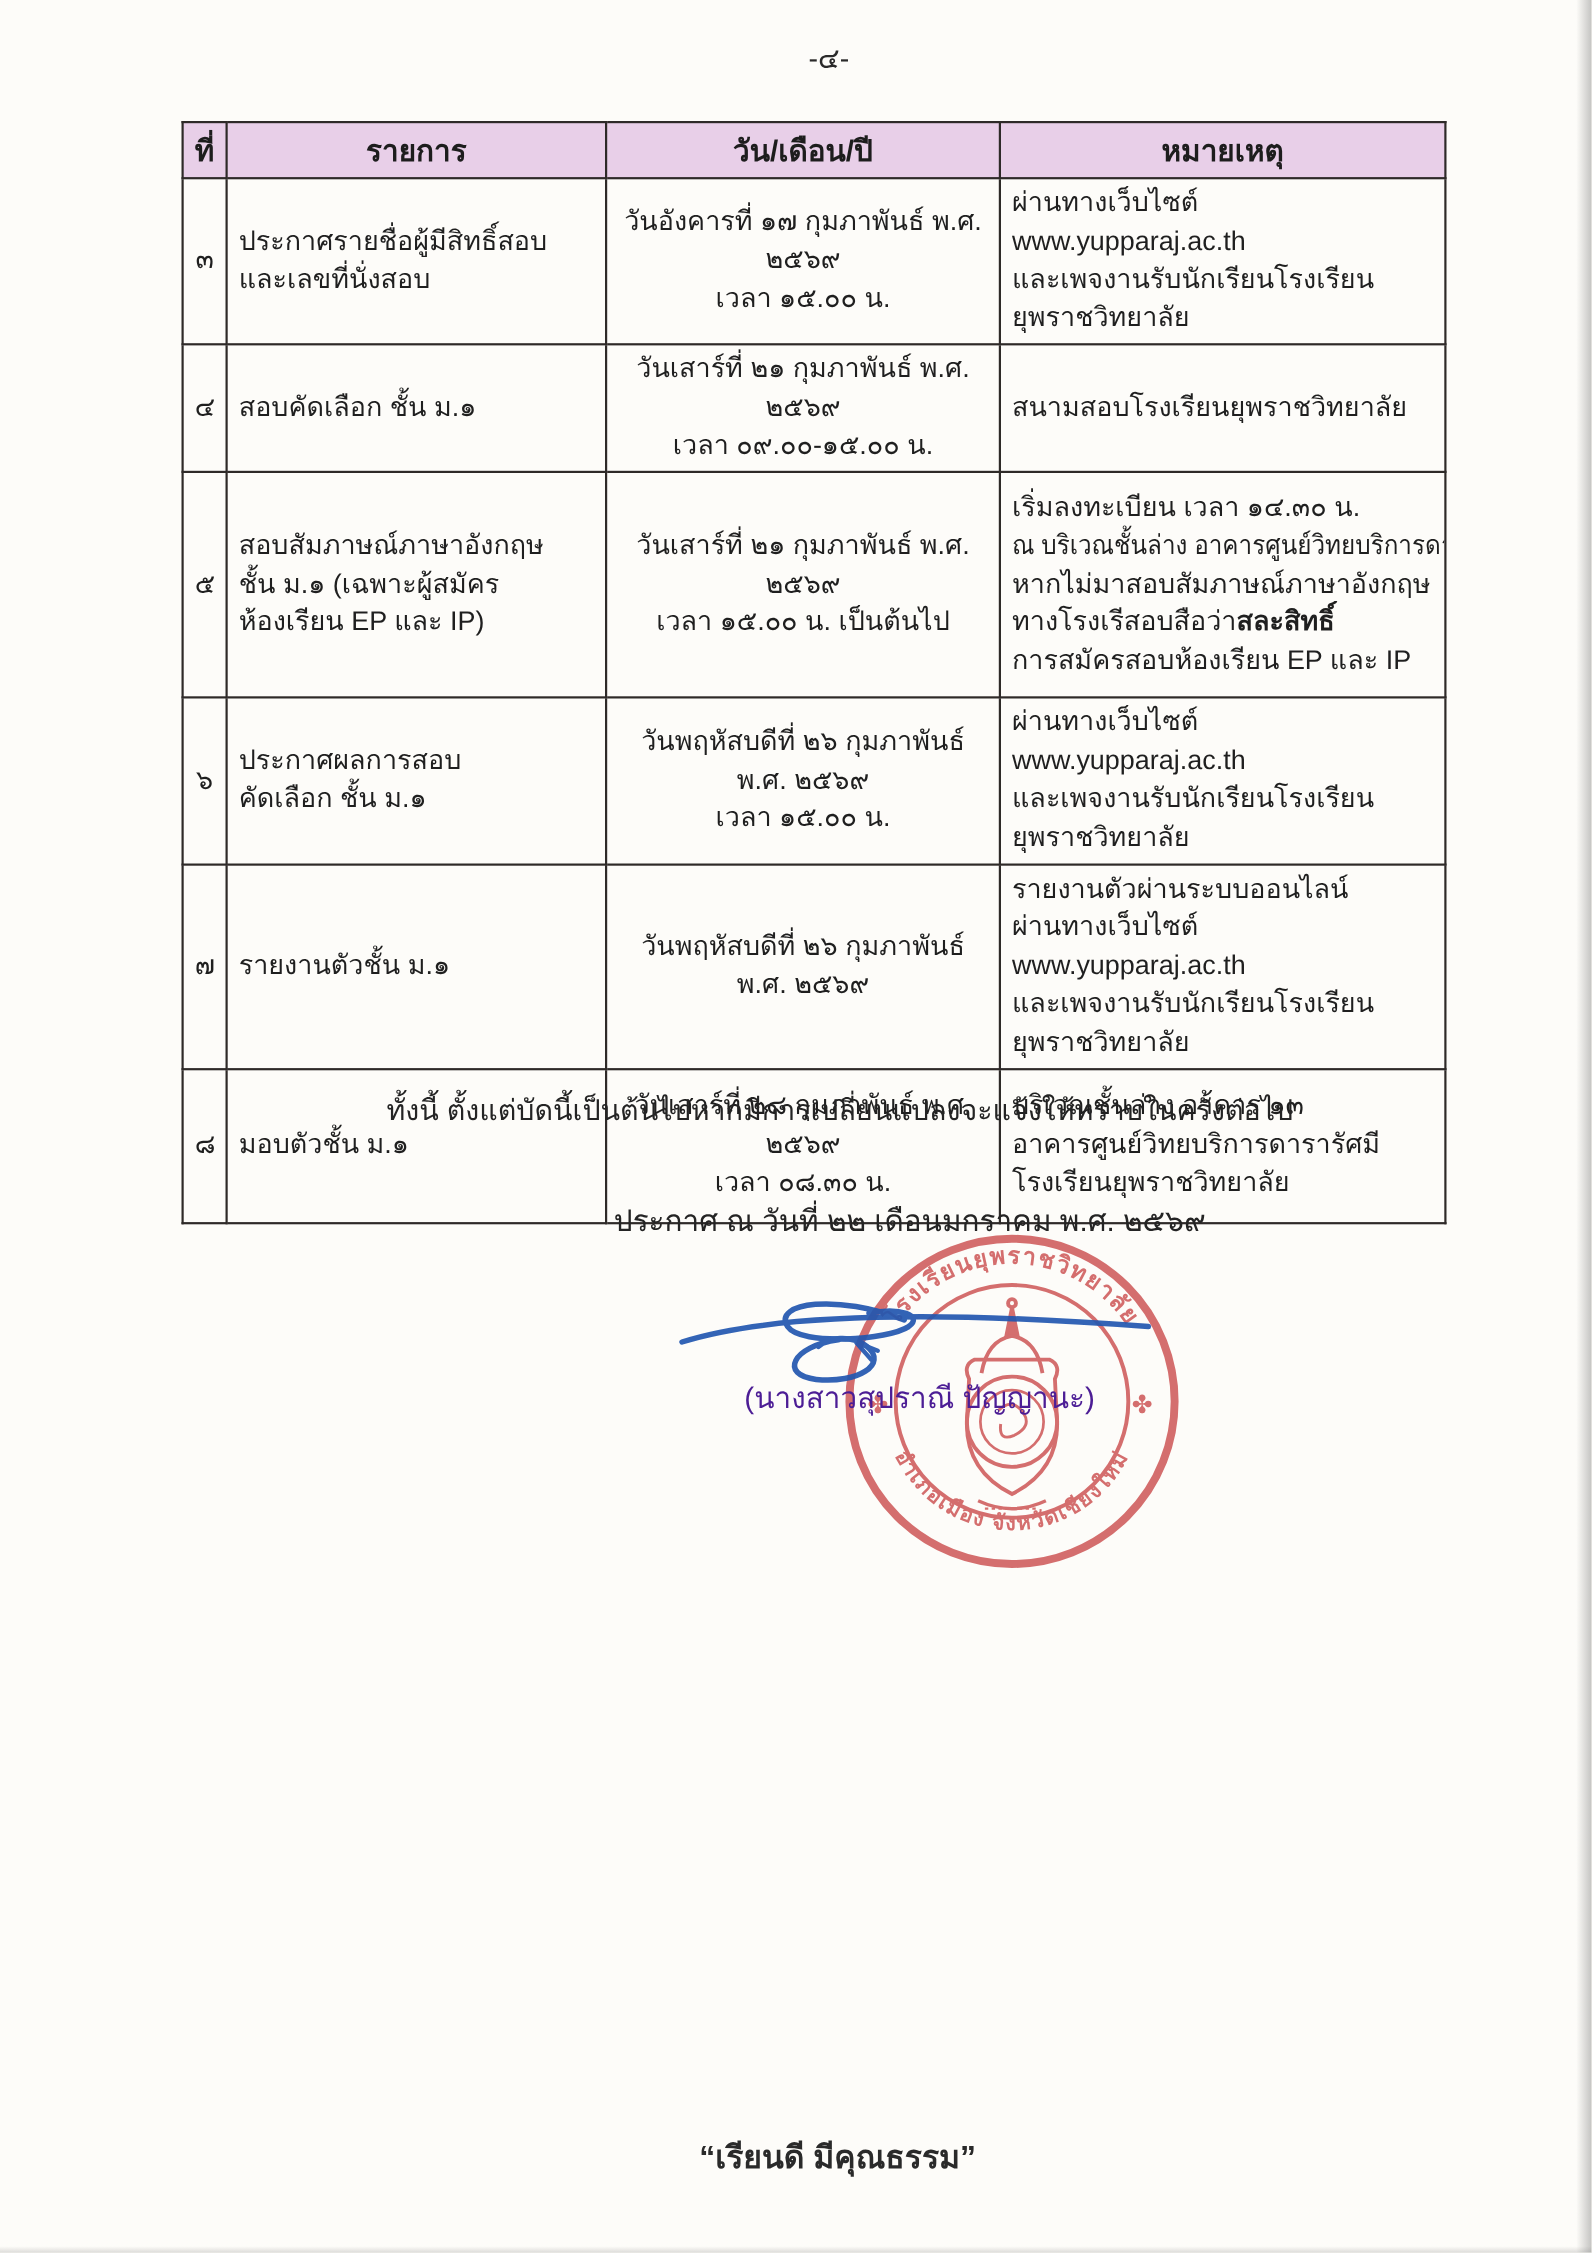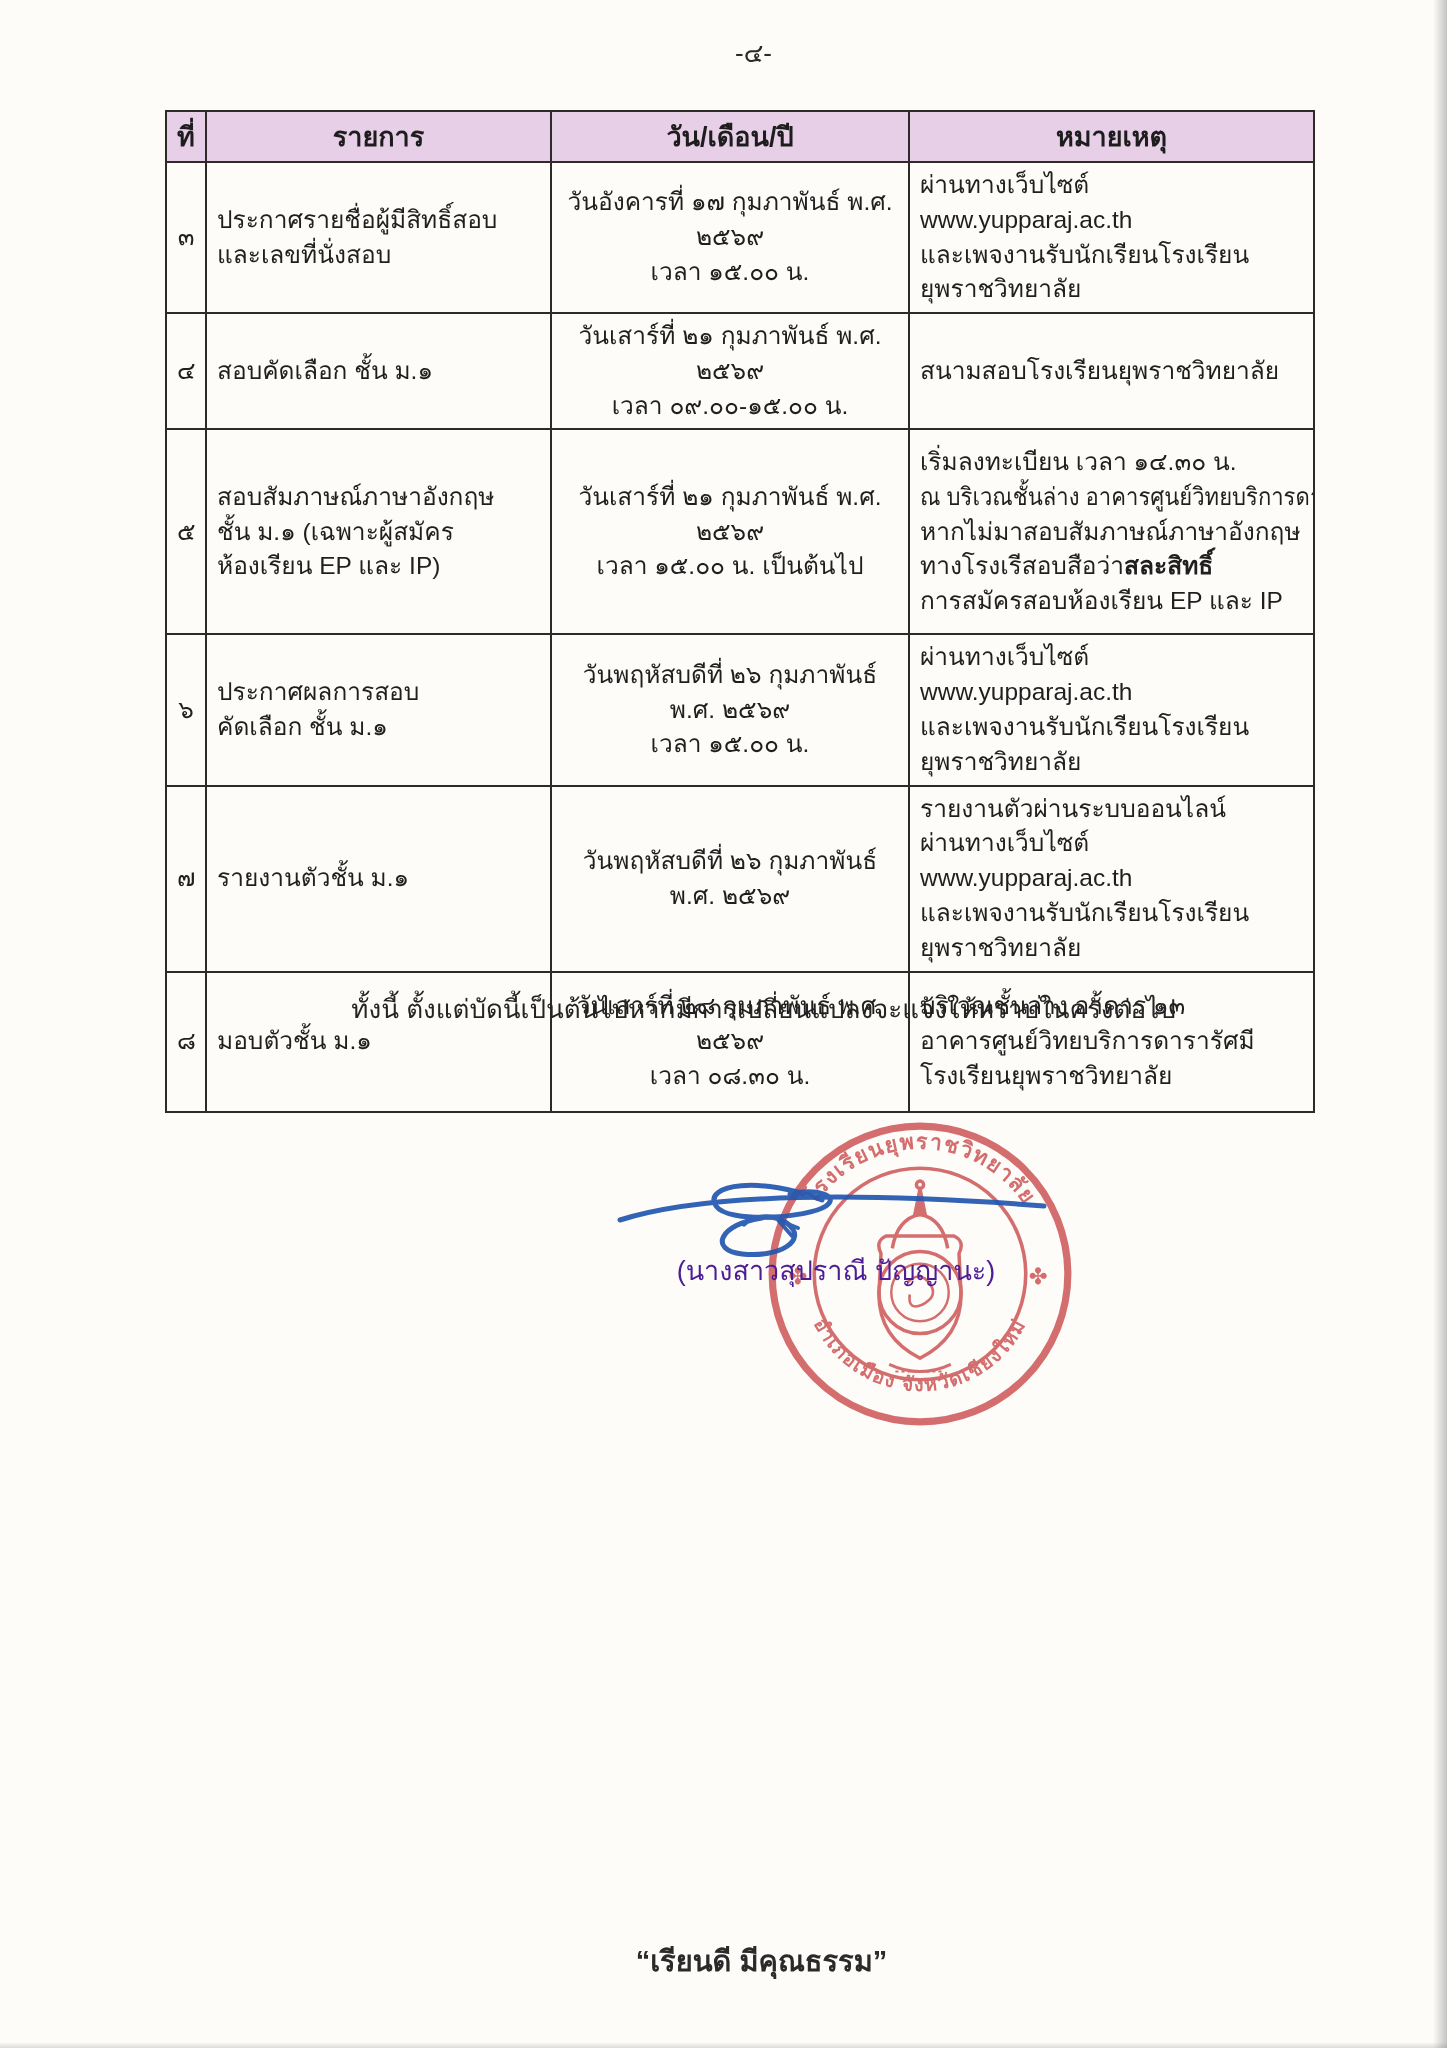--- a/index.html
+++ b/index.html
@@ -145,20 +145,21 @@
 เวลา ๐๘.๓๐ น.</td>
         <td class="remark multiline">บริเวณชั้นล่าง อาคาร ๑๓
 อาคารศูนย์วิทยบริการดารารัศมี
 โรงเรียนยุพราชวิทยาลัย</td>
       </tr>
     </tbody>
   </table>
 
   <div class="closing">ทั้งนี้  ตั้งแต่บัดนี้เป็นต้นไปหากมีการเปลี่ยนแปลงจะแจ้งให้ทราบในครั้งต่อไป</div>
 
+  <div class="announce">ประกาศ ณ วันที่ ๒๒  เดือนมกราคม พ.ศ. ๒๕๖๙</div>
 
   <svg class="stamp" viewBox="0 0 300 300">
     <defs>
       <path id="arcTop" d="M 28,150 A 122,122 0 0 1 272,150"></path>
       <path id="arcBottom" d="M 36,150 A 114,114 0 0 0 264,150"></path>
     </defs>
     <circle cx="150" cy="150" r="144" fill="none" stroke="#cf5b5b" stroke-width="7"></circle>
     <circle cx="150" cy="150" r="103" fill="none" stroke="#cf5b5b" stroke-width="3.5"></circle>
     <text font-size="21" font-weight="bold" fill="#cf5b5b" letter-spacing="1.5">
       <textPath href="#arcTop" startOffset="50%" text-anchor="middle">โรงเรียนยุพราชวิทยาลัย</textPath>

